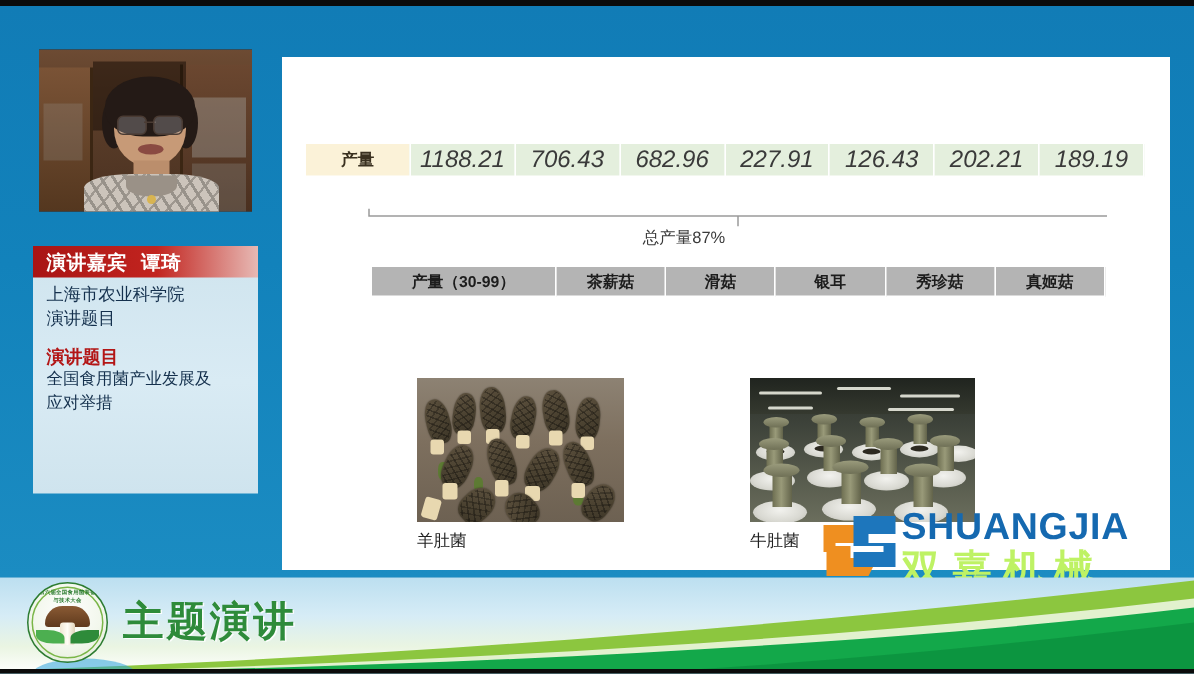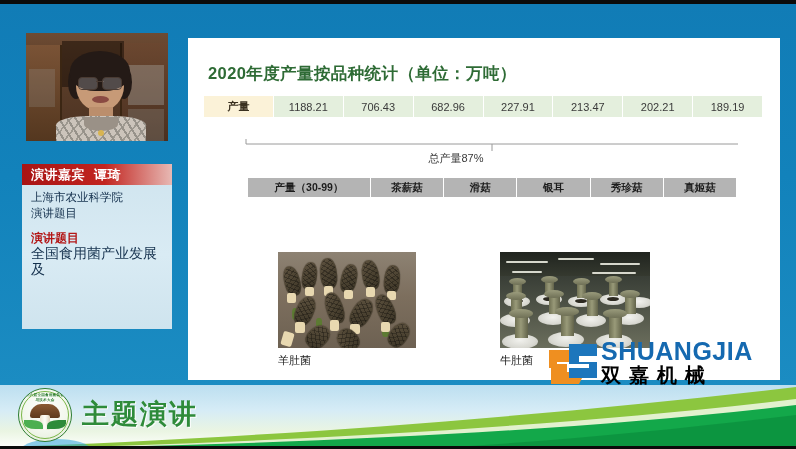--- a/index.html
+++ b/index.html
@@ -65,37 +65,37 @@
   .info{position:absolute;left:22px;top:164px;width:150px;height:165px;
         background:linear-gradient(180deg,#cfe4ee 0%,#d9ebf4 55%,#cfe4ee 100%);}
   .info .hdr{position:absolute;left:0;top:0;width:150px;height:21px;
         background:linear-gradient(90deg,#a81414 0%,#c2241f 55%,#e7b9b4 100%);}
   .info .hdr span{position:absolute;left:9px;top:2px;color:#fff;font-size:13px;font-weight:bold;
         letter-spacing:.5px;}
   .info .body{position:absolute;left:9px;top:26px;width:136px;color:#14304d;
         font-size:11.5px;line-height:15.5px;}
   .info .body .ln{white-space:nowrap;}
   .info .topic{margin-top:9px;color:#b31616;font-weight:bold;font-size:12px;line-height:16px;}
-  .info .topicbody{color:#14304d;font-size:14px;line-height:15.5px;}
+  .info .topicbody{color:#14304d;font-size:11px;line-height:15.5px;}
 
   
   .slide{position:absolute;left:188px;top:38px;width:592px;height:342px;background:#fff;}
 
   .slide-title{position:absolute;left:20px;top:25px;font-size:16.5px;font-weight:bold;
         color:#2e6b35;letter-spacing:.4px;white-space:nowrap;}
 
   
   .tbl1{position:absolute;left:15px;top:57px;width:560px;border-collapse:collapse;
         table-layout:fixed;}
   .tbl1 td{height:19px;font-size:10.5px;text-align:center;vertical-align:middle;
         border:1px solid #fff;}
   .tbl1 .hname{background:#f7eccb;color:#3a3120;font-weight:bold;font-size:11px;}
   .tbl1 .hcell{background:#77b158;color:#fff;font-weight:bold;font-size:11px;}
   .tbl1 .vname{background:#fbf2d8;color:#3a3120;font-weight:bold;font-size:11px;}
-  .tbl1 .vcell{background:#e4efdd;color:#3a3a3a;font-size:11px;}
+  .tbl1 .vcell{background:#e4efdd;color:#3a3a3a;font-size:16px;font-style:italic;}
 
   
   .brace{position:absolute;left:57px;top:101px;width:494px;height:12px;}
   .total{position:absolute;left:0;top:113px;width:592px;text-align:center;
         font-size:11px;color:#3a3a3a;}
   .total span{position:relative;left:-28px;}
 
   
   .tbl2{position:absolute;left:59px;top:139px;width:490px;border-collapse:collapse;
         table-layout:fixed;}
@@ -134,21 +134,21 @@
        background:radial-gradient(ellipse at 50% 40%,#f2f2ee 0%,#d9d9d2 60%,#b9b9b0 100%);}
   .stem{position:absolute;width:9px;background:linear-gradient(90deg,#6e6f52,#999a79 45%,#62634a);}
   .cap3{position:absolute;width:17px;height:7px;border-radius:50%;
        background:linear-gradient(180deg,#9a9b7c,#6f7056);}
   .soil{position:absolute;width:12px;height:4px;border-radius:50%;background:#2c2920;}
 
   
   .wm{position:absolute;left:545px;top:338px;width:240px;height:58px;}
   .wm .txt{position:absolute;left:56px;top:-1px;font-size:25px;font-weight:bold;color:#1569b0;
        letter-spacing:.5px;}
-  .wm .cn{position:absolute;left:56px;top:24px;font-size:20px;font-weight:bold;color:#000000;
+  .wm .cn{position:absolute;left:56px;top:24px;font-size:26px;font-weight:bold;color:#bef264;
        letter-spacing:8px;}
 
   
   .logo{position:absolute;left:18px;top:388px;width:52px;height:52px;border-radius:50%;
        background:radial-gradient(circle at 50% 38%,#ffffff 0%,#f2f7ec 55%,#dfe9d3 100%);
        border:1.5px solid #2e7d32;overflow:hidden;}
   .logo .ring{position:absolute;inset:2px;border-radius:50%;border:1px solid #7ab648;}
   .logo .mcap{position:absolute;left:11px;top:15px;width:30px;height:14px;
        border-radius:15px 15px 3px 3px;background:linear-gradient(180deg,#8a5a34,#5f3a1d);}
   .logo .mstem{position:absolute;left:21px;top:26px;width:10px;height:15px;border-radius:2px;
@@ -203,36 +203,36 @@
   <div class="info">
     <div class="hdr">
       <span>演讲嘉宾</span>
       <span style="left:72px;">谭琦</span>
     </div>
     <div class="body">
       <div class="ln">上海市农业科学院</div>
       <div class="ln">演讲题目</div>
       <div class="topic">演讲题目</div>
       <div class="topicbody">全国食用菌产业发展及</div>
+      <div class="topicbody">应对举措</div>
     </div>
   </div>
 
   <div class="slide">
 
-    <div class="slide-title">2020年度产量按品种统计（单位：万吨）</div>
 
     <table class="tbl1">
       <tbody>
       <tr>
         <td class="vname">产量</td>
         <td class="vcell">1188.21</td>
         <td class="vcell">706.43</td>
         <td class="vcell">682.96</td>
         <td class="vcell">227.91</td>
-        <td class="vcell">213.47</td>
+        <td class="vcell">126.43</td>
         <td class="vcell">202.21</td>
         <td class="vcell">189.19</td>
       </tr>
     </tbody>
       </table>
 
     <svg class="brace" viewBox="0 0 494 12" preserveAspectRatio="none">
       <path d="M1,0 L1,5 L493,5 M247,5 L247,12" fill="none" stroke="#9a9a9a" stroke-width="1"></path>
     </svg>
     <div class="total">

